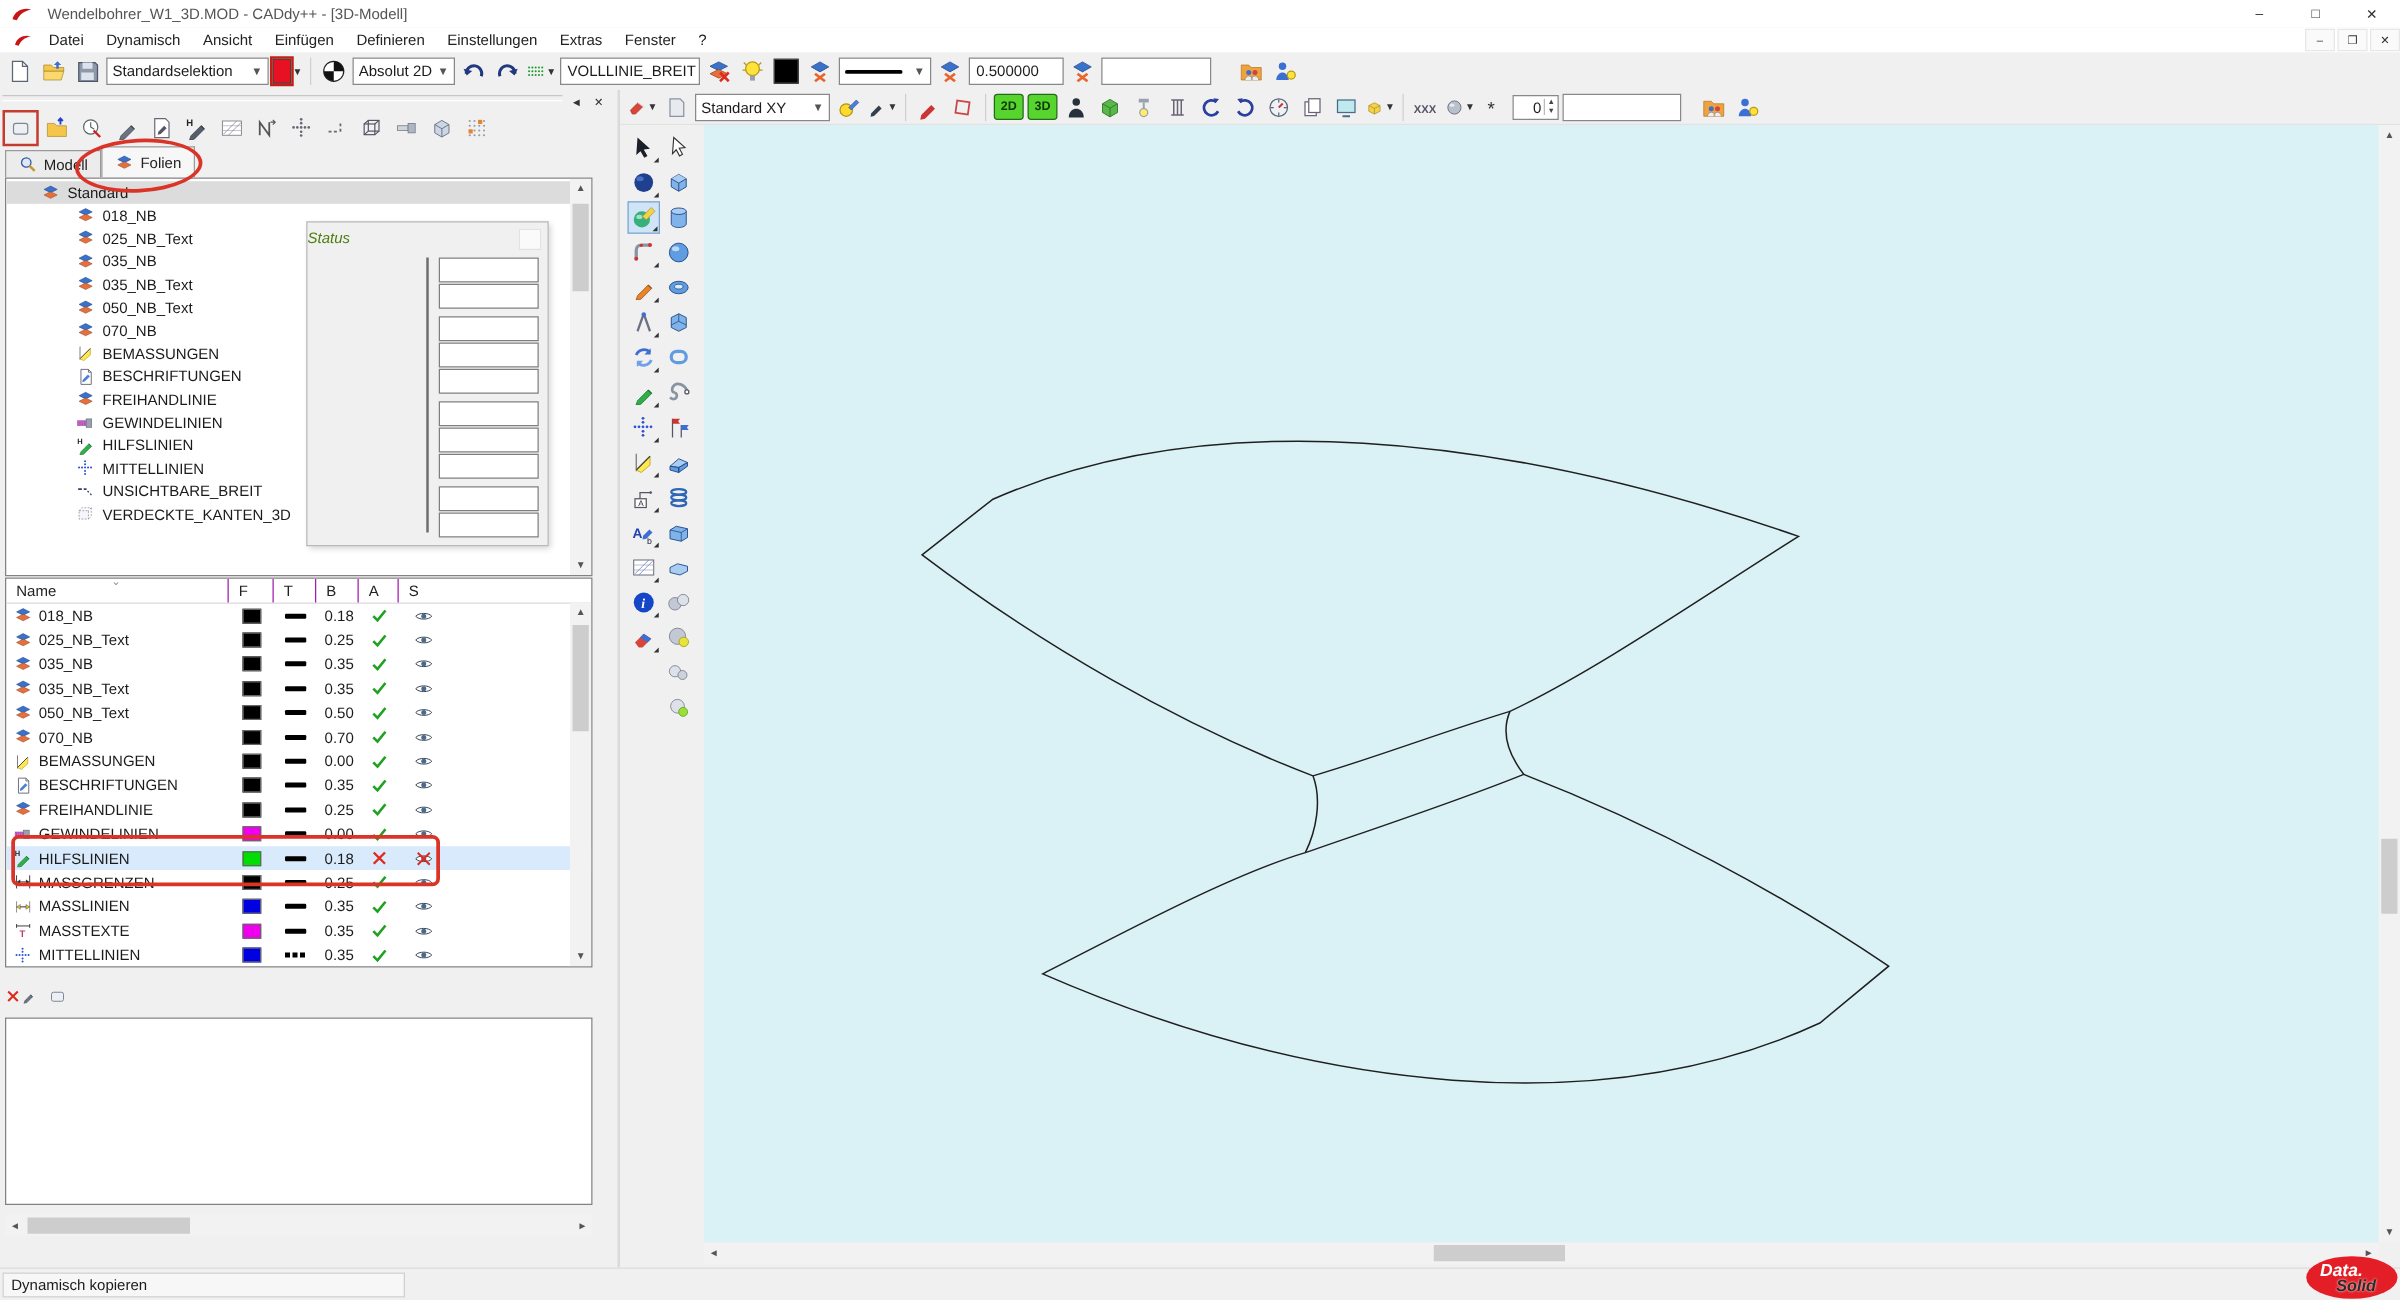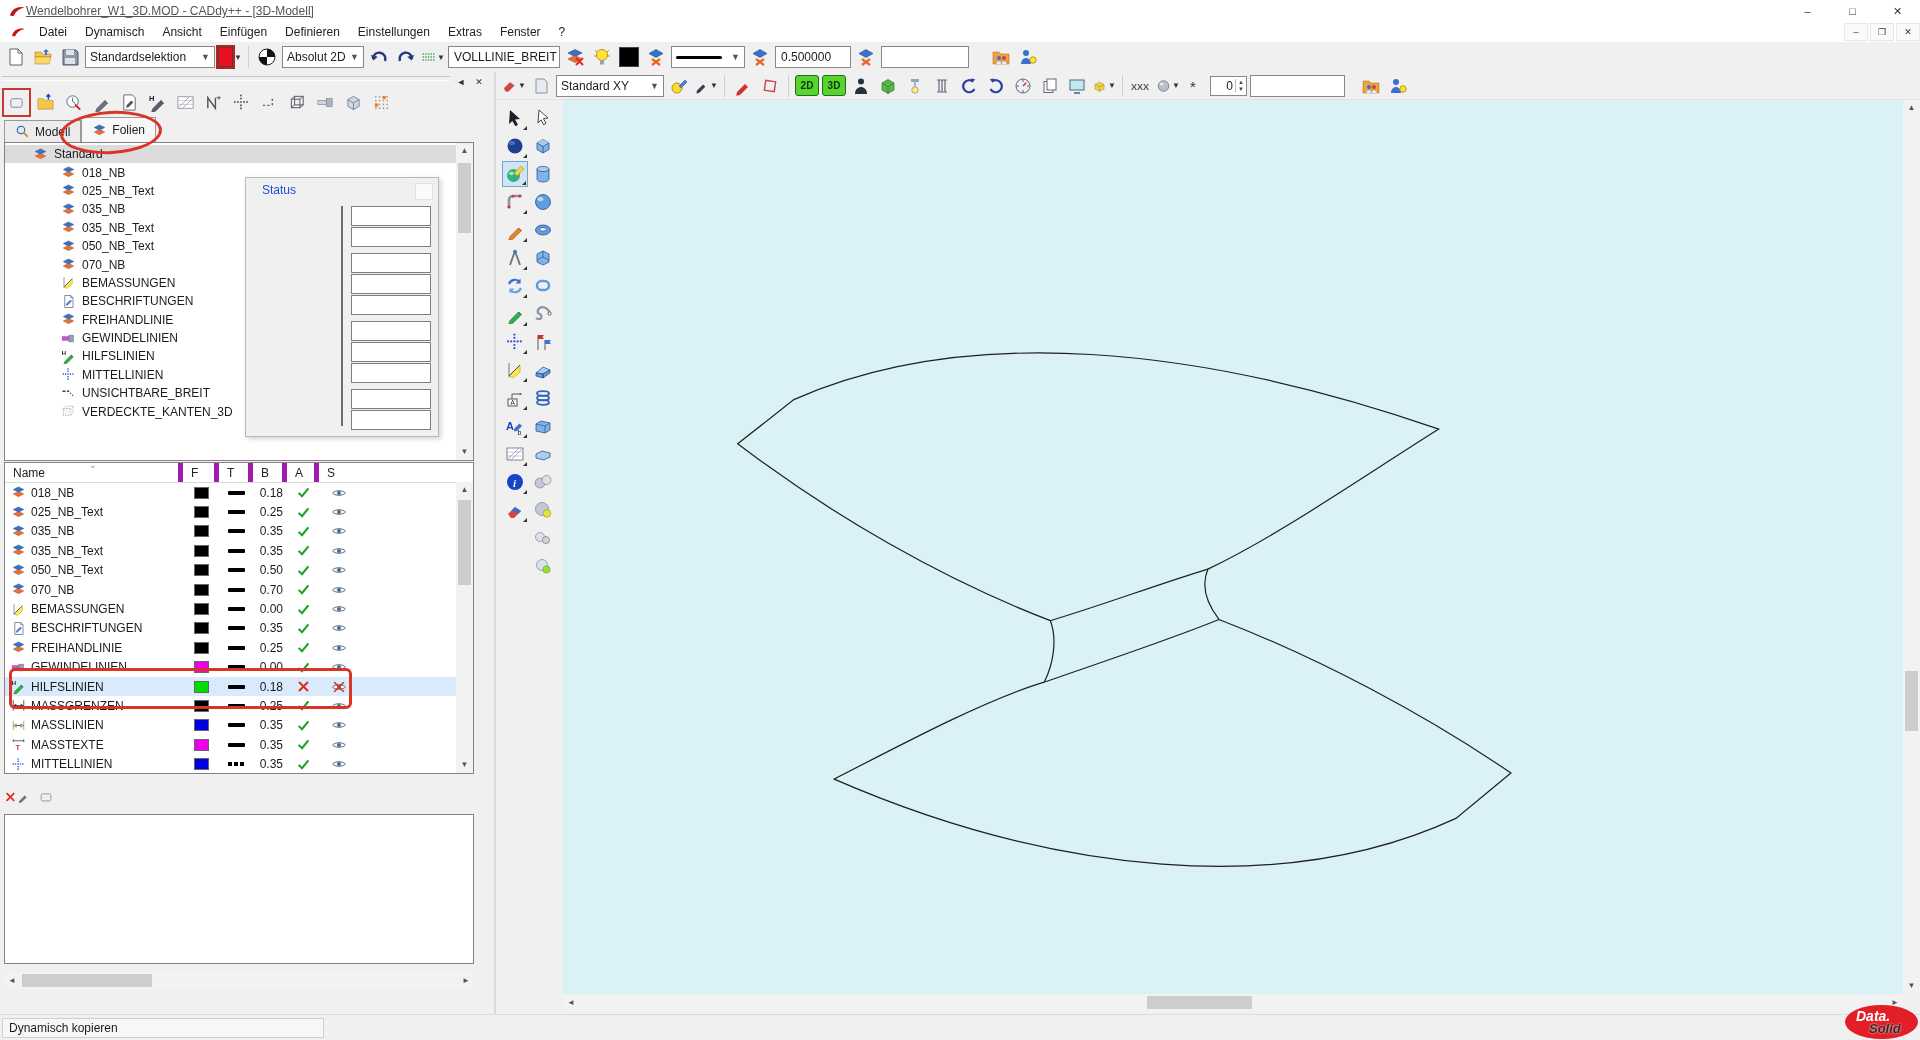--- a/index.html
+++ b/index.html
@@ -2,21 +2,21 @@
 <html><head>
 <meta charset="utf-8">
 <style>
   html,body{margin:0;padding:0;background:#444;}
   #app{position:relative;width:1920px;height:1040px;background:#f0f0f0;
        font-family:"Liberation Sans",sans-serif;font-size:12px;color:#1b1b1b;
        overflow:hidden;user-select:none;}
   
   .titlebar{position:absolute;left:0;top:0;width:1920px;height:22px;background:#fff;
             display:flex;align-items:center;border-bottom:1px solid #ececec;}
-  .title-text{color:#555;margin-left:0;text-decoration:underline;}
+  .title-text{color:#555;margin-left:12px;}
   .winbtns{margin-left:auto;display:flex;height:22px;}
   .winbtn{width:45px;display:flex;align-items:center;justify-content:center;color:#333;font-size:11px;}
   .menubar{position:absolute;left:0;top:22px;width:1920px;height:20px;background:#fff;
            display:flex;align-items:center;padding-left:4px;}
   .menu-item{padding:2px 9px;color:#222;}
   .mdibtns{margin-left:auto;display:flex;margin-right:4px;}
   .mdibtn{width:22px;height:16px;display:flex;align-items:center;justify-content:center;font-size:9px;color:#333;border:1px solid #e7e7e7;margin-left:2px;background:#fafafa;}
   
   .toolbar1{position:absolute;left:0;top:42px;width:1920px;height:30px;background:#f0f0f0;
             border-bottom:1px solid #e2e2e2;display:flex;align-items:center;gap:3px;padding-left:4px;}
@@ -44,21 +44,21 @@
   .tab{height:21px;display:flex;align-items:center;gap:5px;padding:0 10px;border:1px solid #9a9a9a;
        border-bottom:none;background:#ececec;color:#222;}
   .tab.active{height:24px;background:#f7f7f7;}
   .treebox{position:absolute;left:4px;top:70px;width:470px;height:319px;background:#fff;
            border:1px solid #828282;overflow:hidden;box-sizing:border-box;}
   .trow{height:18.4px;display:flex;align-items:center;gap:6px;white-space:nowrap;}
   .trow.selected{background:#dcdcdc;}
   .tablebox{position:absolute;left:4px;top:390px;width:470px;height:312px;background:#fff;
             border:1px solid #828282;overflow:hidden;box-sizing:border-box;}
   .thead{height:19px;display:flex;align-items:center;border-bottom:1px solid #dadada;color:#222;position:relative;}
-  .thead .hc{border-right:5px solid #a21caf;height:100%;display:flex;align-items:center;padding-left:8px;box-sizing:border-box;}
+  .thead .hc{border-right:1px solid #a21caf;height:100%;display:flex;align-items:center;padding-left:8px;box-sizing:border-box;}
   .sortmark{position:absolute;left:84px;top:-3px;color:#888;font-size:9px;}
   .lrow{height:19.4px;display:flex;align-items:center;}
   .lrow.selected{background:#d8eafb;}
   .cell{display:flex;align-items:center;box-sizing:border-box;}
   .c-name{width:178px;padding-left:6px;gap:5px;white-space:nowrap;overflow:hidden;}
   .c-f{width:36px;justify-content:center;}
   .c-t{width:34px;justify-content:center;}
   .c-b{width:34px;justify-content:flex-end;padding-right:4px;}
   .c-a{width:32px;justify-content:center;}
   .c-s{width:40px;justify-content:center;}
@@ -87,21 +87,21 @@
   .spinner .ud span{padding:0 2px;line-height:1.1;}
   .toolcol{position:absolute;top:33px;display:flex;flex-direction:column;gap:2px;}
   .vbtn{width:26px;height:26px;display:flex;align-items:center;justify-content:center;position:relative;}
   .vbtn .corner{position:absolute;right:1px;bottom:1px;width:0;height:0;border-left:4px solid transparent;border-bottom:4px solid #333;}
   .vbtn.active{background:#cfe4f7;border:1px solid #7aa4cc;box-sizing:border-box;}
   .canvas{position:absolute;left:67px;top:28px;width:1340px;height:894px;background:#daf1f5;overflow:hidden;}
   .canvas svg{display:block;width:100%;height:100%;}
   
   .statusdlg{position:absolute;left:245px;top:177px;width:192px;height:258px;background:#f0f0f0;
              border:1px solid #b9b9b9;box-shadow:2px 2px 5px rgba(0,0,0,.18);}
-  .statusdlg .dtitle{position:absolute;left:16px;top:5px;color:#1d4ed8;}
+  .statusdlg .dtitle{position:absolute;left:0;top:5px;color:#4d7c0f;font-style:italic;}
   .statusdlg .dbtn{position:absolute;right:5px;top:5px;width:16px;height:15px;background:#fafafa;border:1px solid #e2e2e2;}
   .statusdlg .vline{position:absolute;left:95px;top:28px;width:2px;height:220px;background:#6e6e6e;}
   .sbox{position:absolute;left:105px;width:80px;height:20px;background:#fff;border:1px solid #7e7e7e;box-sizing:border-box;}
   
   .statusbar{position:absolute;left:0;top:1014px;width:1920px;height:26px;background:#f0f0f0;
              border-top:1px solid #dcdcdc;display:flex;align-items:center;}
   .scell{height:20px;background:#f7f7f7;border:1px solid #cfcfcf;display:flex;align-items:center;
          padding:0 6px;box-sizing:border-box;margin-top:0;}
   
   .anno-ellipse{position:absolute;left:60px;top:111px;width:96px;height:37px;border:3px solid #da3327;

